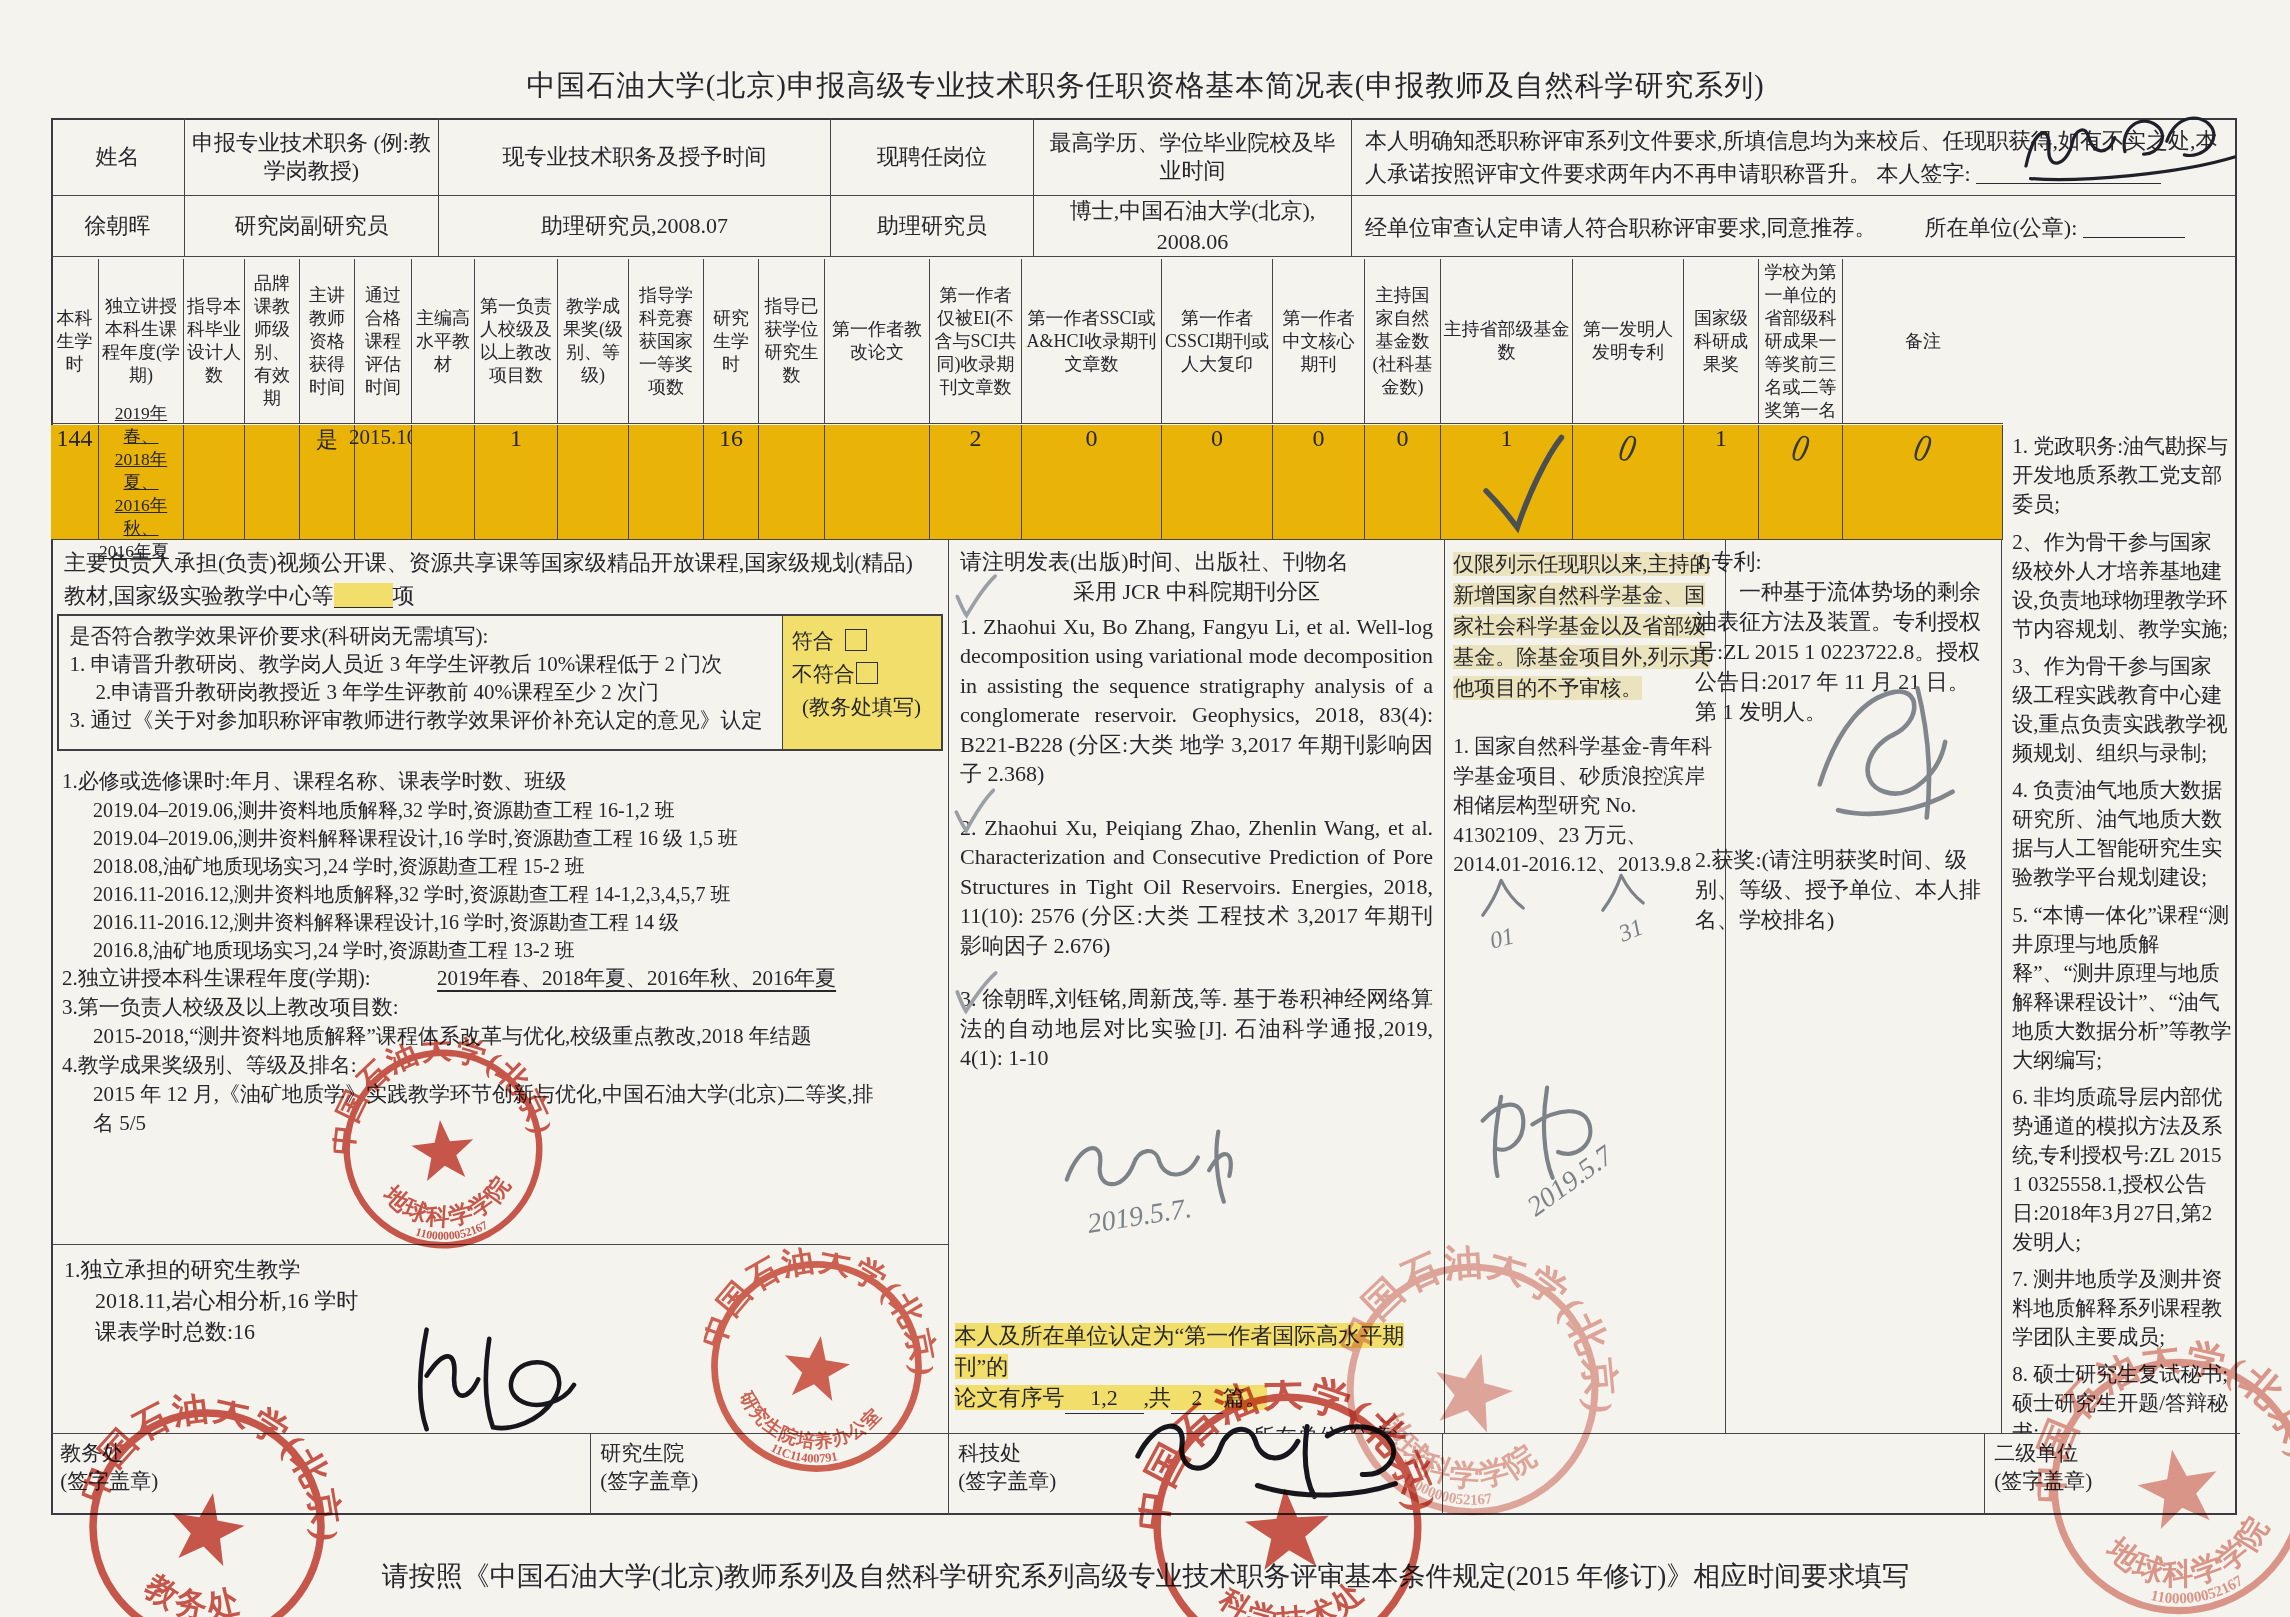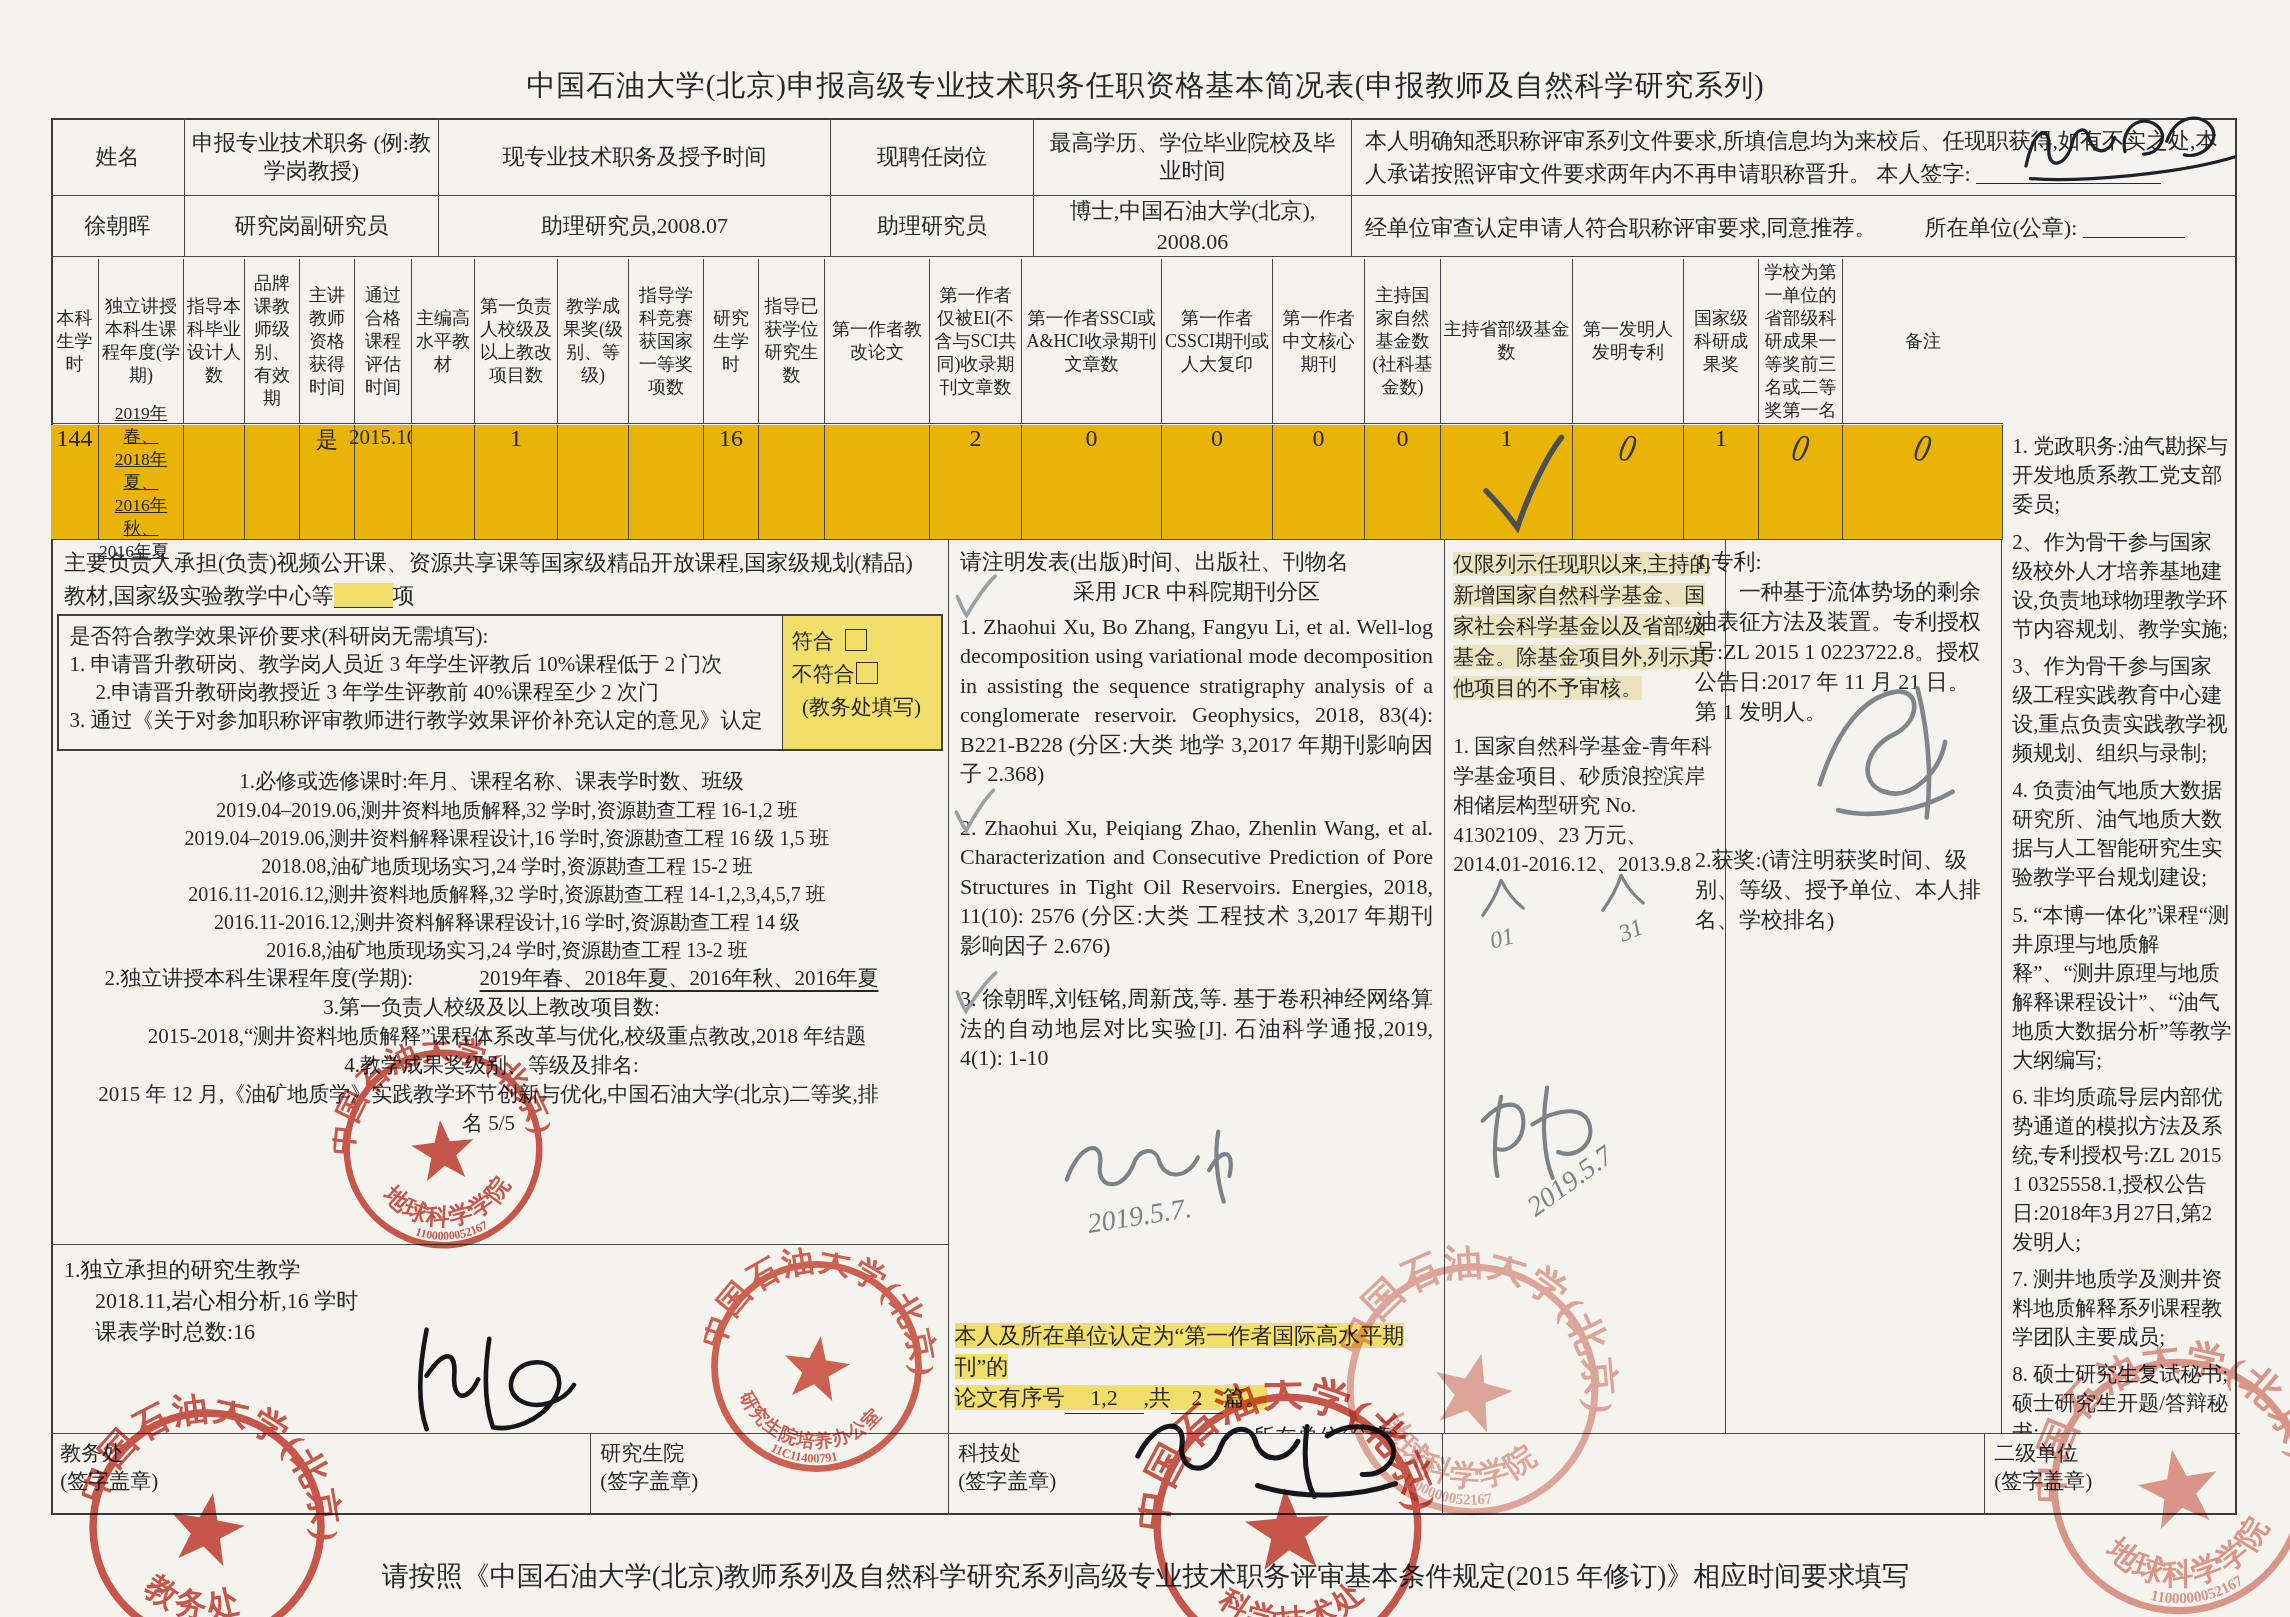--- a/index.html
+++ b/index.html
@@ -53,21 +53,21 @@
   .p-left .lead{padding:5.5px 13px 0 13px;font-size:22px;line-height:33px;}
   .hl{background:#f2de6a;}
   .evalbox{position:absolute;left:5.5px;top:74px;width:886px;height:137px;
            border:2.3px solid #3f3f44;display:flex;box-sizing:border-box;}
   .evalbox .eleft{flex:1;padding:5.5px 11px;font-size:21px;line-height:28px;}
   .evalbox .eyellow{width:159px;background:#f2de6a;border-left:1.8px solid #3f3f44;
            padding:9.2px 9.2px;font-size:21px;line-height:33px;box-sizing:border-box;}
   .cbox{display:inline-block;width:20px;height:20px;border:1.8px solid #2e2e33;
         vertical-align:-2.8px;margin-left:11px;background:transparent;}
   .sects{position:absolute;left:0;top:220px;right:16px;padding:7.4px 11px;
-         font-size:21px;line-height:29px;text-align:center;}
+         font-size:21px;line-height:29px;}
   .sects .crs{padding-left:31px;font-size:20px;line-height:28px;}
   .sects .ind{padding-left:31px;}
   .uline{text-decoration:underline;text-underline-offset:4.6px;margin-left:48px;}
   .gradblk{position:absolute;left:0;top:704px;right:0;bottom:0;border-top:1.8px solid #45454a;
            padding:9.2px 13px;font-size:22px;line-height:31px;box-sizing:border-box;}
   .p-mid{padding:7.4px 11px;font-size:22px;line-height:29.5px;}
   .p-mid .cen{text-align:center;}
   .p-mid p.pub{margin:5.5px 0 0 0;text-align:justify;font-size:22px;line-height:29.5px;}
   .p-mid p.gap{margin-top:24px;}
   .pubnote{position:absolute;left:5.5px;top:780px;width:469px;font-size:22px;line-height:31px;}

